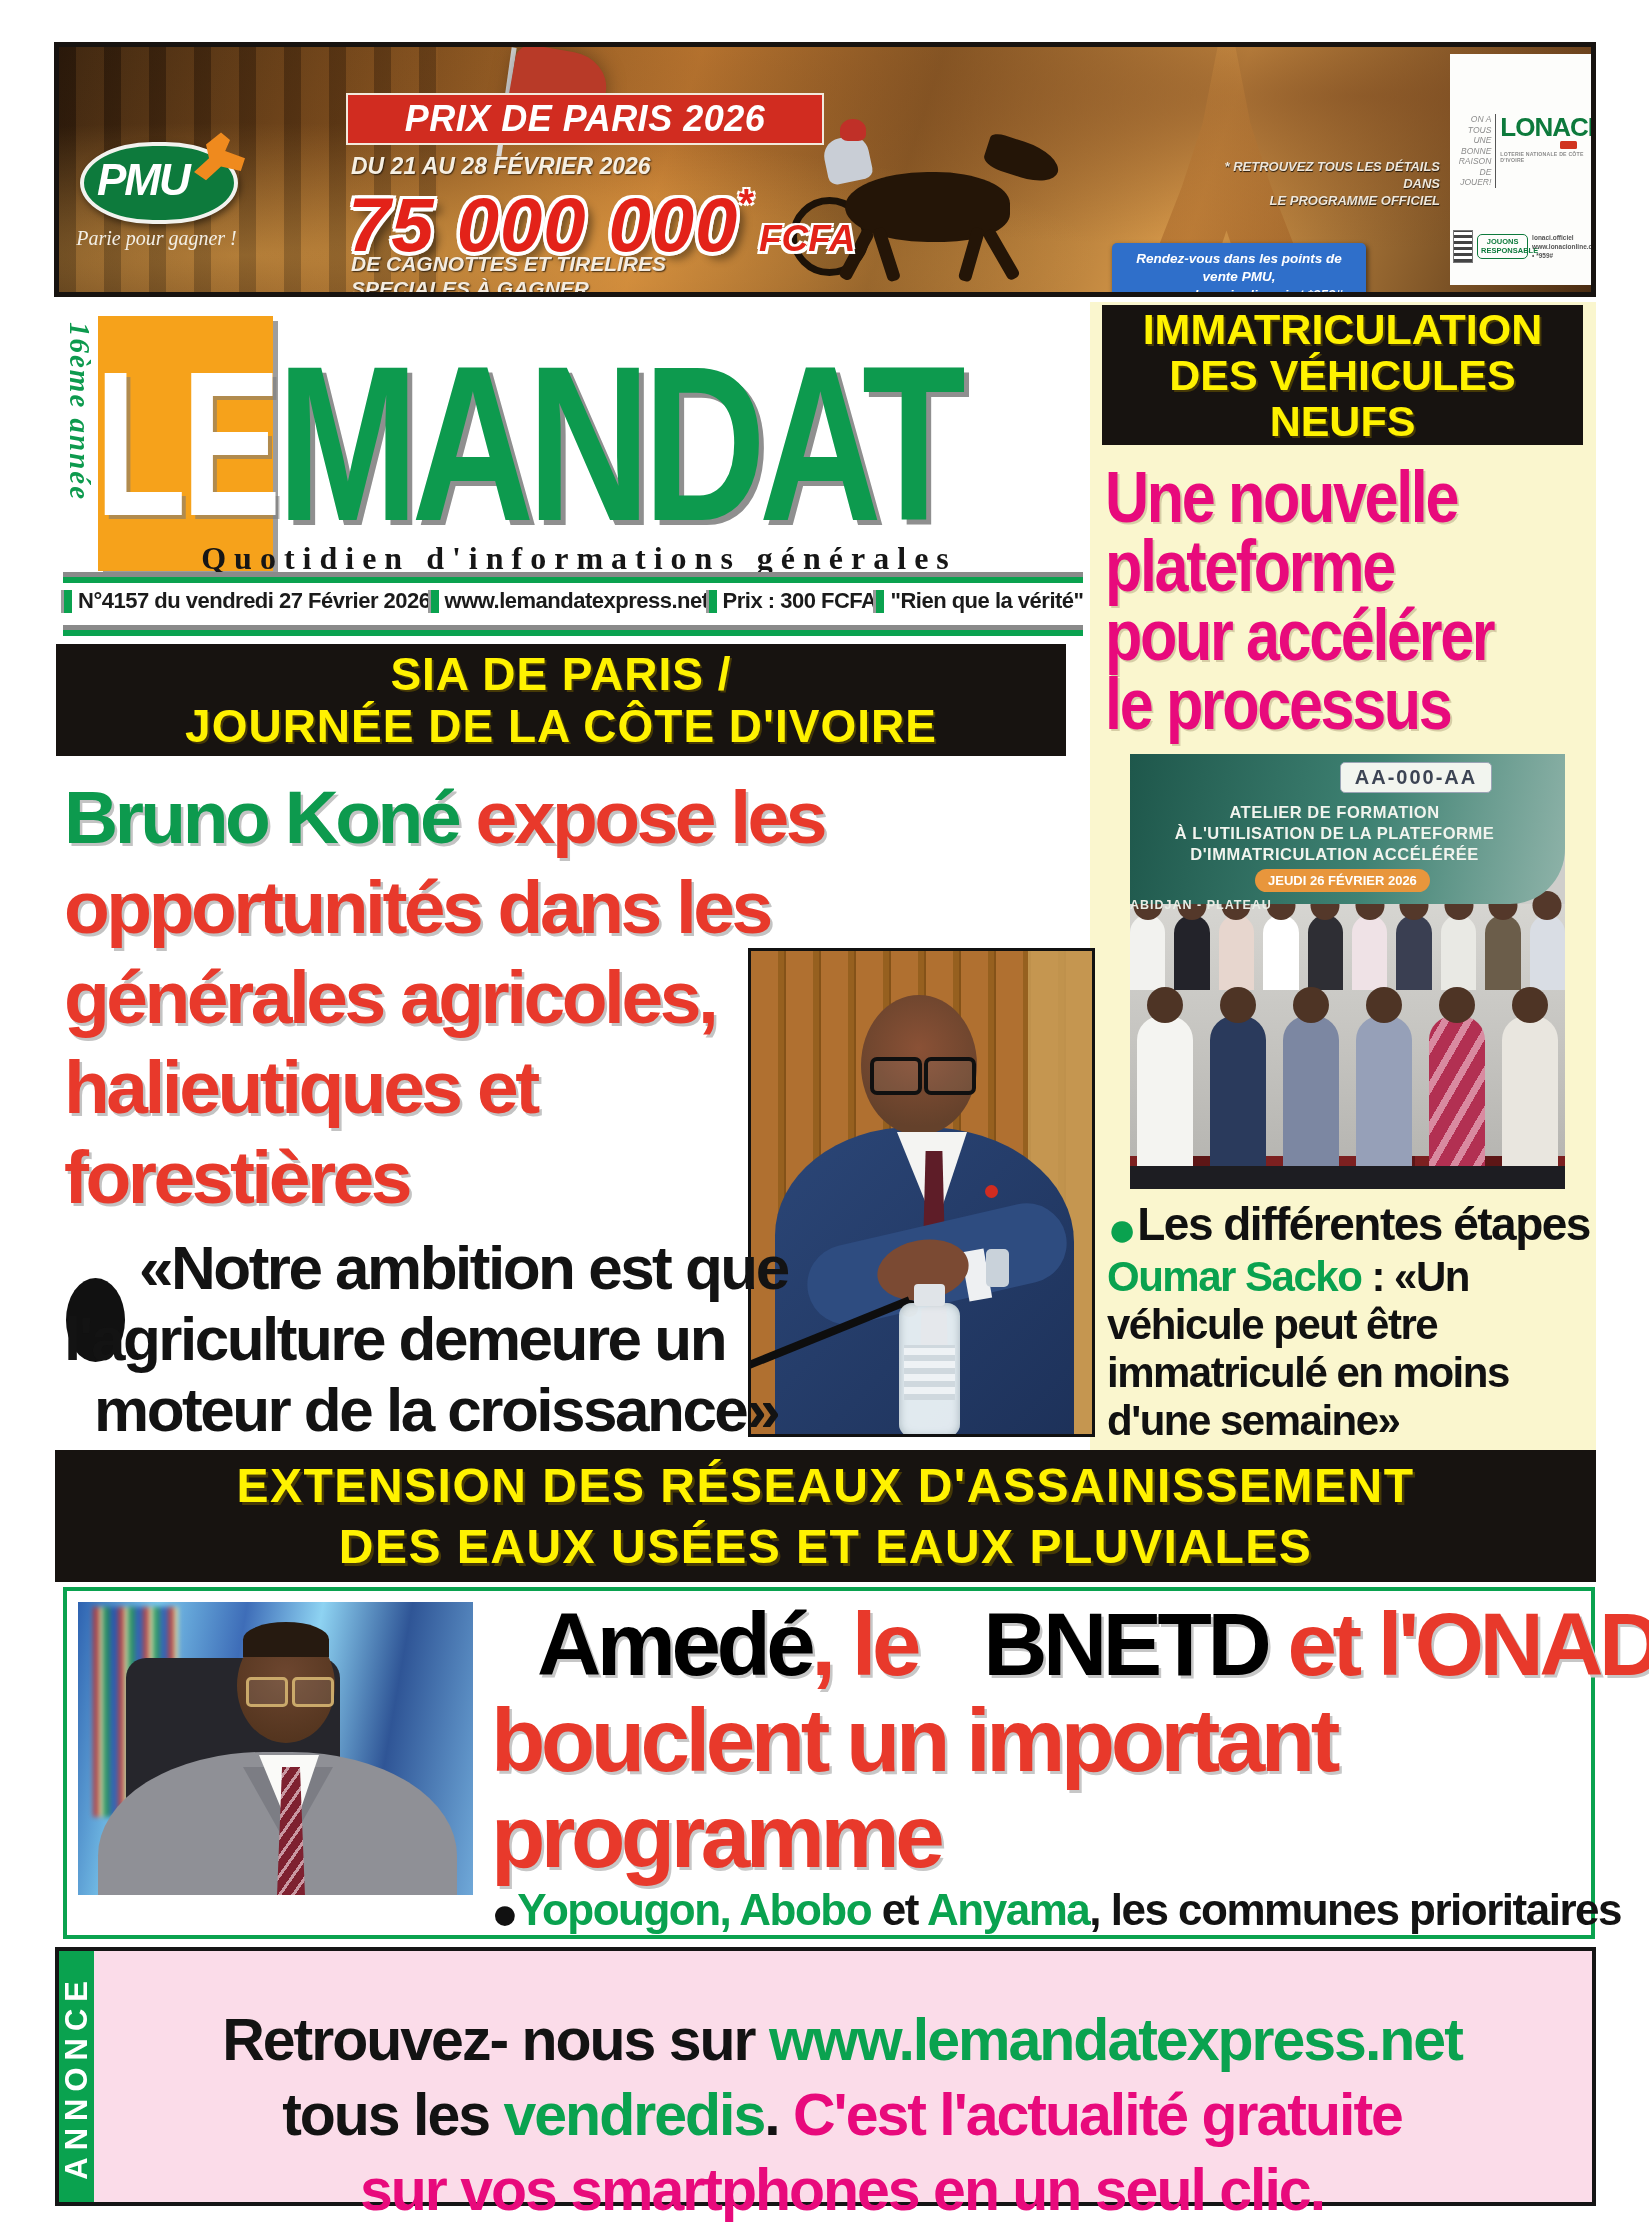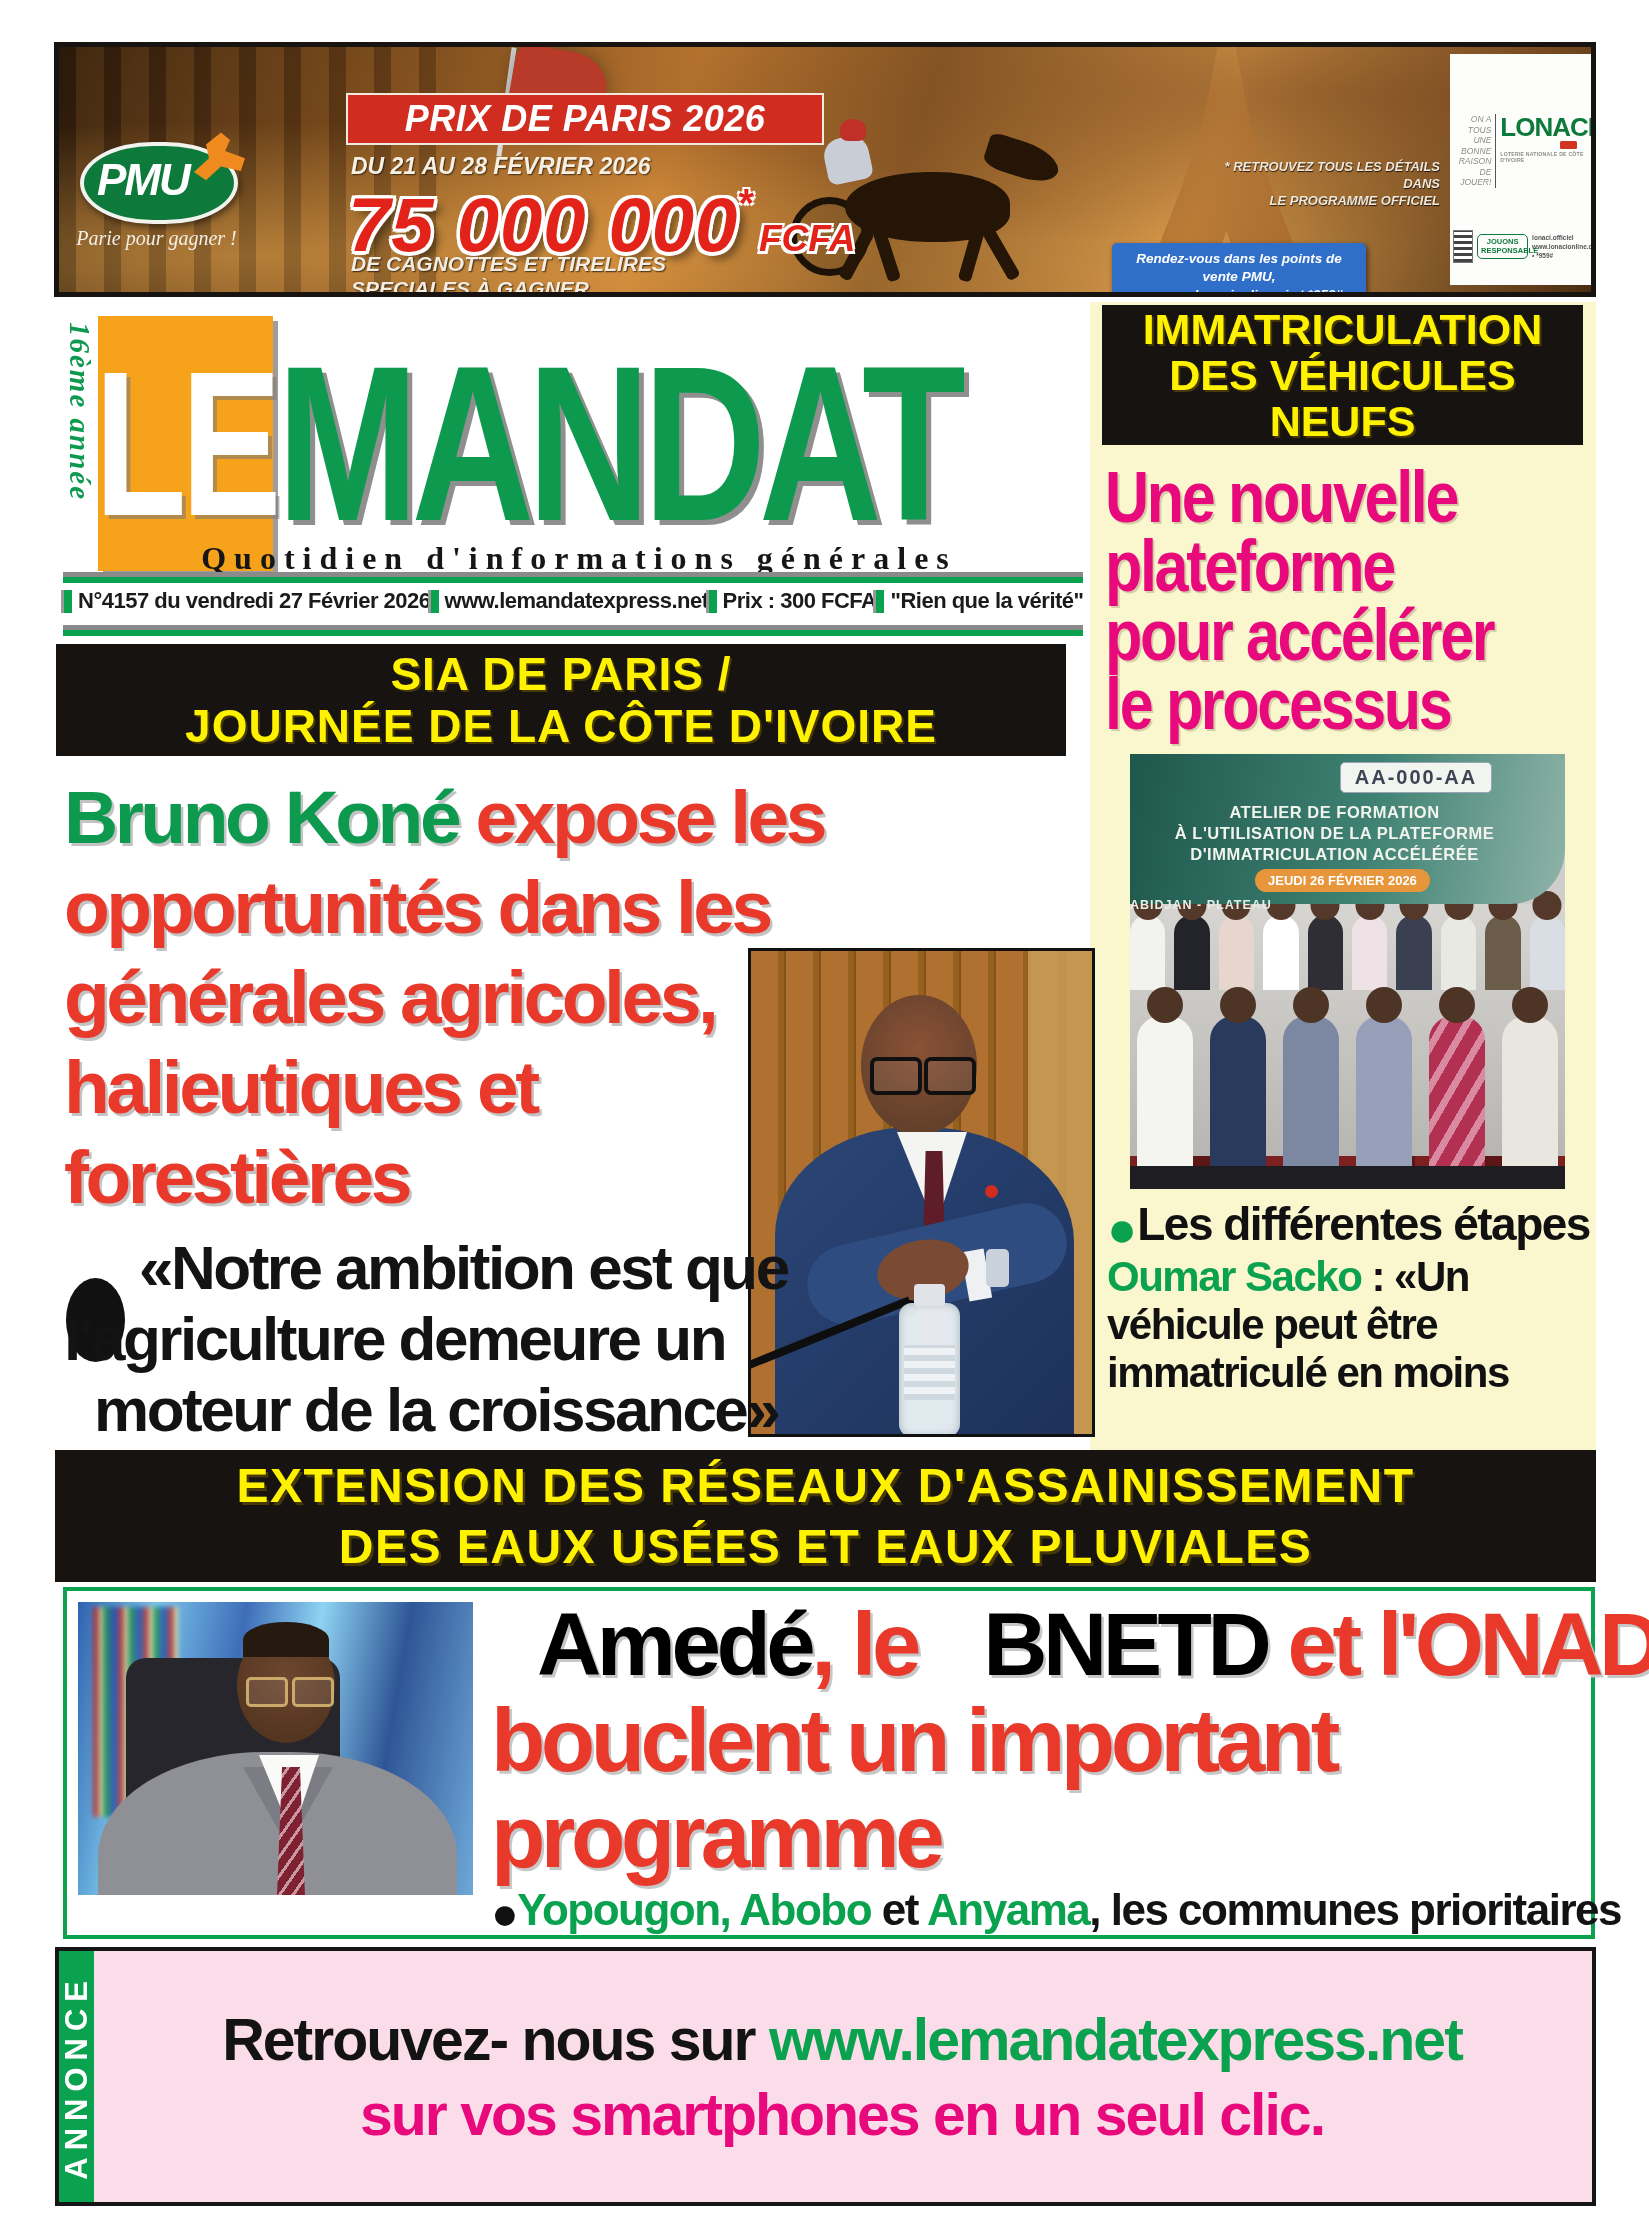--- a/index.html
+++ b/index.html
@@ -402,20 +402,21 @@
     </div>
   </div>
 
   <div class="r-steps">
     <span class="dot">●</span><span class="txt">Les différentes étapes</span>
   </div>
   <div class="r-quote">
     <div><span class="nm">Oumar Sacko</span><span> : «Un</span></div>
     <div>véhicule peut être</div>
     <div>immatriculé en moins</div>
+    <div>d'une semaine»</div>
   </div>
 
   <div class="sia-box">
     <div>SIA DE PARIS /</div>
     <div>JOURNÉE DE LA CÔTE D'IVOIRE</div>
   </div>
   <div class="m-head">
     <div class="hl"><span class="grn">Bruno Koné</span><span class="red"> expose les</span></div>
     <div class="hl red">opportunités dans les</div>
     <div class="hl red">générales agricoles,</div>
@@ -477,18 +478,19 @@
       <span class="dot">●</span><span class="grn">Yopougon, Abobo</span><span class="blk"> et </span><span class="grn">Anyama</span><span class="blk">, les communes prioritaires</span>
     </div>
   </div>
 
   <div class="annonce">
     <div class="an-strip">
       <span>ANNONCE</span>
     </div>
     <div class="an-text">
       <div class="ln"><span class="an-blk">Retrouvez- nous sur </span><span class="an-grn">www.lemandatexpress.net</span></div>
+      <div class="ln"><span class="an-blk">tous les </span><span class="an-grn">vendredis</span><span class="an-blk">. </span><span class="an-mag">C'est l'actualité gratuite</span></div>
       <div class="ln an-mag">sur vos smartphones en un seul clic.</div>
     </div>
   </div>
 
 </div>
 
 
 </body></html>

